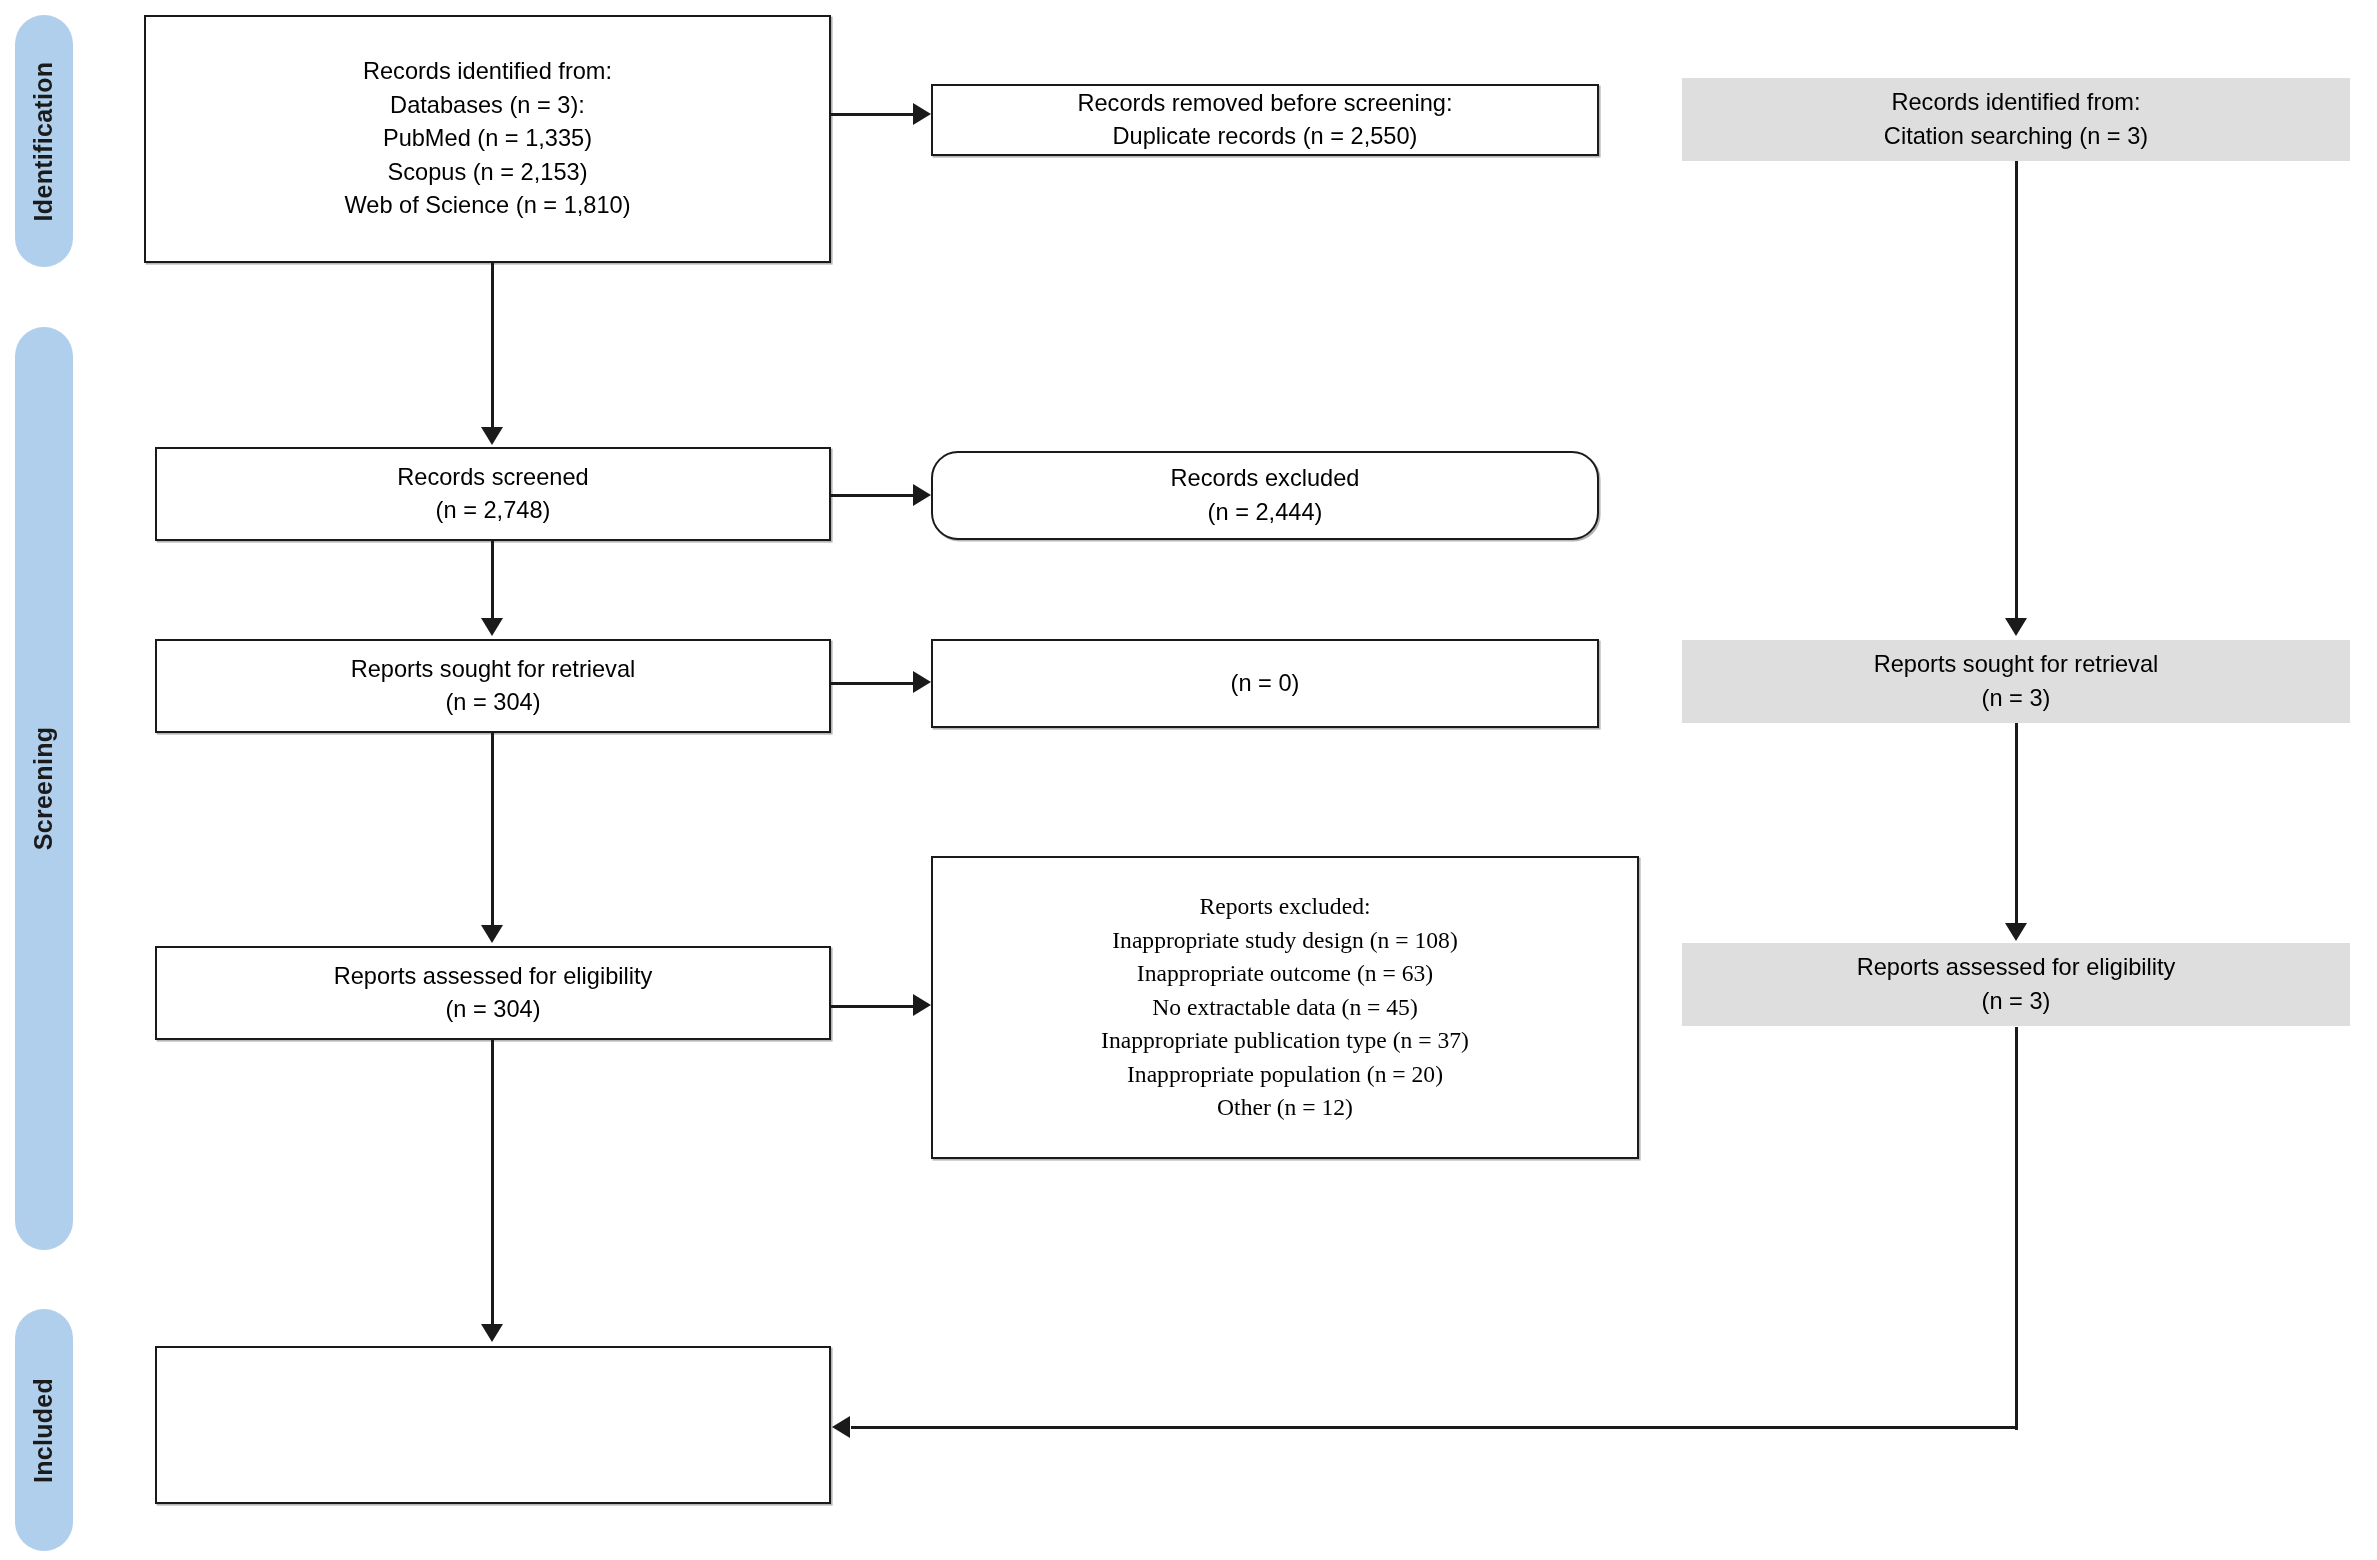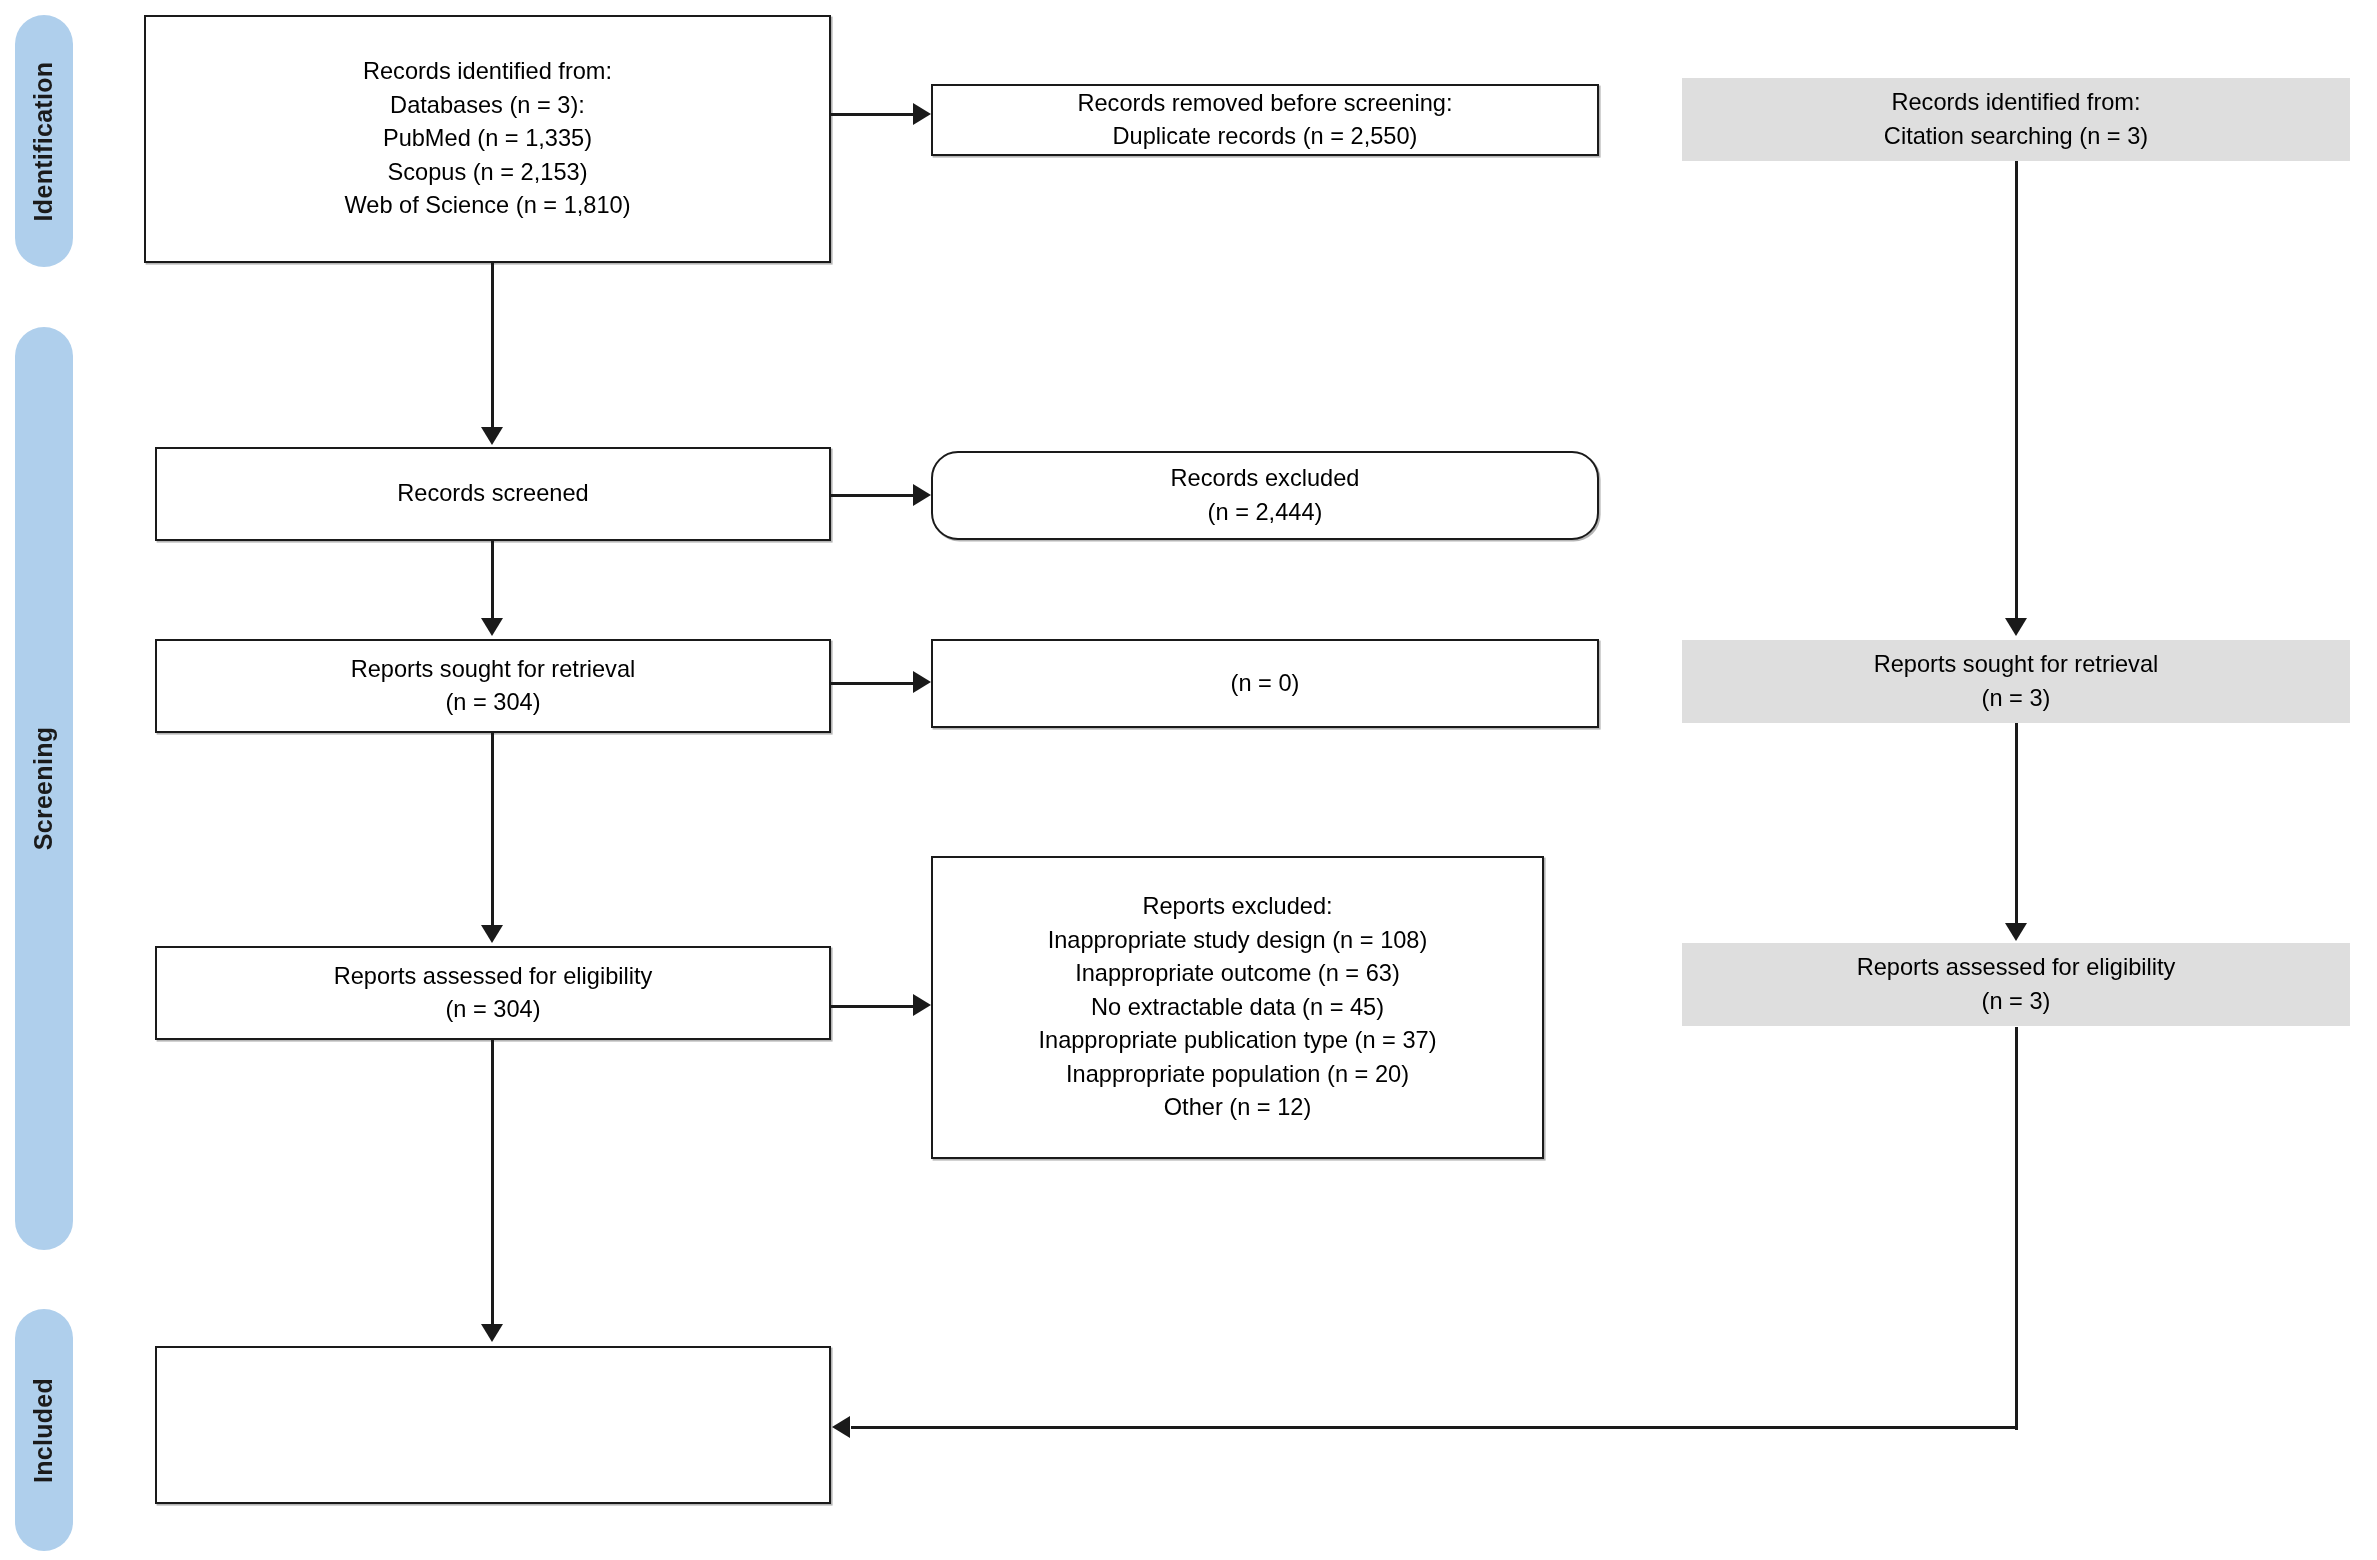--- a/index.html
+++ b/index.html
@@ -91,20 +91,21 @@
       <div>Databases (n = 3):</div>
       <div>PubMed (n = 1,335)</div>
       <div>Scopus (n = 2,153)</div>
       <div>Web of Science (n = 1,810)</div>
     </div>
   </div>
 
   <div class="box white" style="left:155px;top:447px;width:676px;height:94px;align-items:center;">
     <div class="txt">
       <div>Records screened</div>
+      <div>(n = 2,748)</div>
     </div>
   </div>
 
   <div class="box white" style="left:155px;top:639px;width:676px;height:94px;">
     <div class="txt">
       <div>Reports sought for retrieval</div>
       <div>(n = 304)</div>
     </div>
   </div>
 
@@ -133,21 +134,21 @@
       <div>(n = 2,444)</div>
     </div>
   </div>
 
   <div class="box white" style="left:931px;top:639px;width:668px;height:89px;">
     <div class="txt">
       <div>(n = 0)</div>
     </div>
   </div>
 
-  <div class="box white" style="left:931px;top:856px;width:613px;height:303px;">
+  <div class="box white" style="left:931px;top:856px;width:708px;height:303px;font-family:Liberation Serif, serif;">
     <div class="txt">
       <div>Reports excluded:</div>
       <div>Inappropriate study design (n = 108)</div>
       <div>Inappropriate outcome (n = 63)</div>
       <div>No extractable data (n = 45)</div>
       <div>Inappropriate publication type (n = 37)</div>
       <div>Inappropriate population (n = 20)</div>
       <div>Other (n = 12)</div>
     </div>
   </div>

